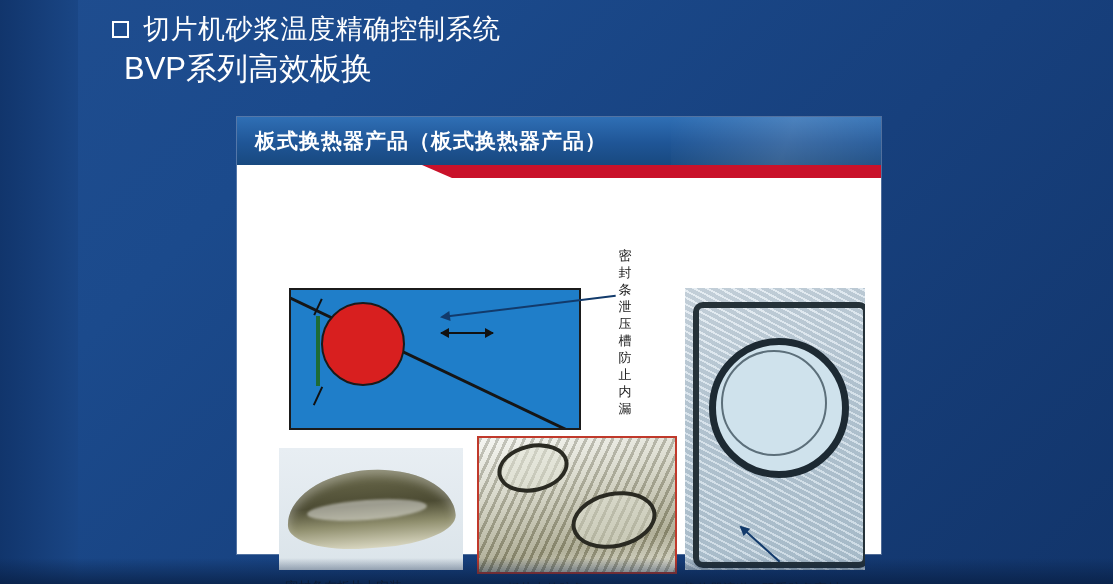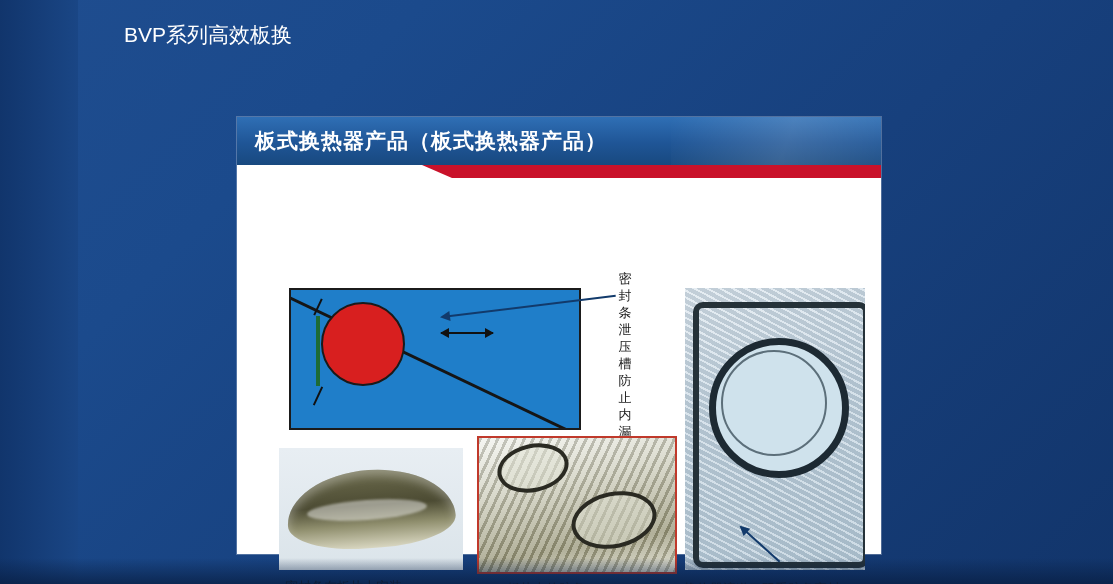--- a/index.html
+++ b/index.html
@@ -50,21 +50,21 @@
   }
   .bullet-square {
     display: inline-block;
     width: 13px;
     height: 13px;
     border: 2px solid #ffffff;
     margin-right: 14px;
     flex: none;
   }
   .title-line2 {
-    font-size: 21px;
+    font-size: 31px;
     line-height: 34px;
     margin-top: 6px;
     margin-left: 12px;
     white-space: nowrap;
   }
 
   
   .panel {
     position: absolute;
     left: 237px;
@@ -210,21 +210,21 @@
     width: 0; height: 0;
     border-top: 5px solid transparent;
     border-bottom: 5px solid transparent;
     border-right: 10px solid #123a6b;
   }
 
   
   .vert-label {
     position: absolute;
     left: 378px;
-    top: 92px;
+    top: 69px;
     width: 20px;
     font-size: 13px;
     line-height: 17px;
     color: #1b1b1b;
     text-align: center;
     letter-spacing: 0px;
   }
   .vert-label span { display: block; }
 
   
@@ -363,20 +363,24 @@
     border-bottom: 5px solid transparent;
     border-right: 10px solid #123a6b;
   }
 </style>
 </head>
 <body>
 
 <div class="slide">
 
   <div class="title-block">
+    <div class="title-line1">
+      <span class="bullet-square"></span>
+      <span>切片机砂浆温度精确控制系统</span>
+    </div>
     <div class="title-line2">BVP系列高效板换</div>
   </div>
 
   <div class="panel">
 
     <div class="panel-header">
       <div class="hdr-text">板式换热器产品（板式换热器产品）</div>
       <div class="hdr-sheen"></div>
     </div>
 

